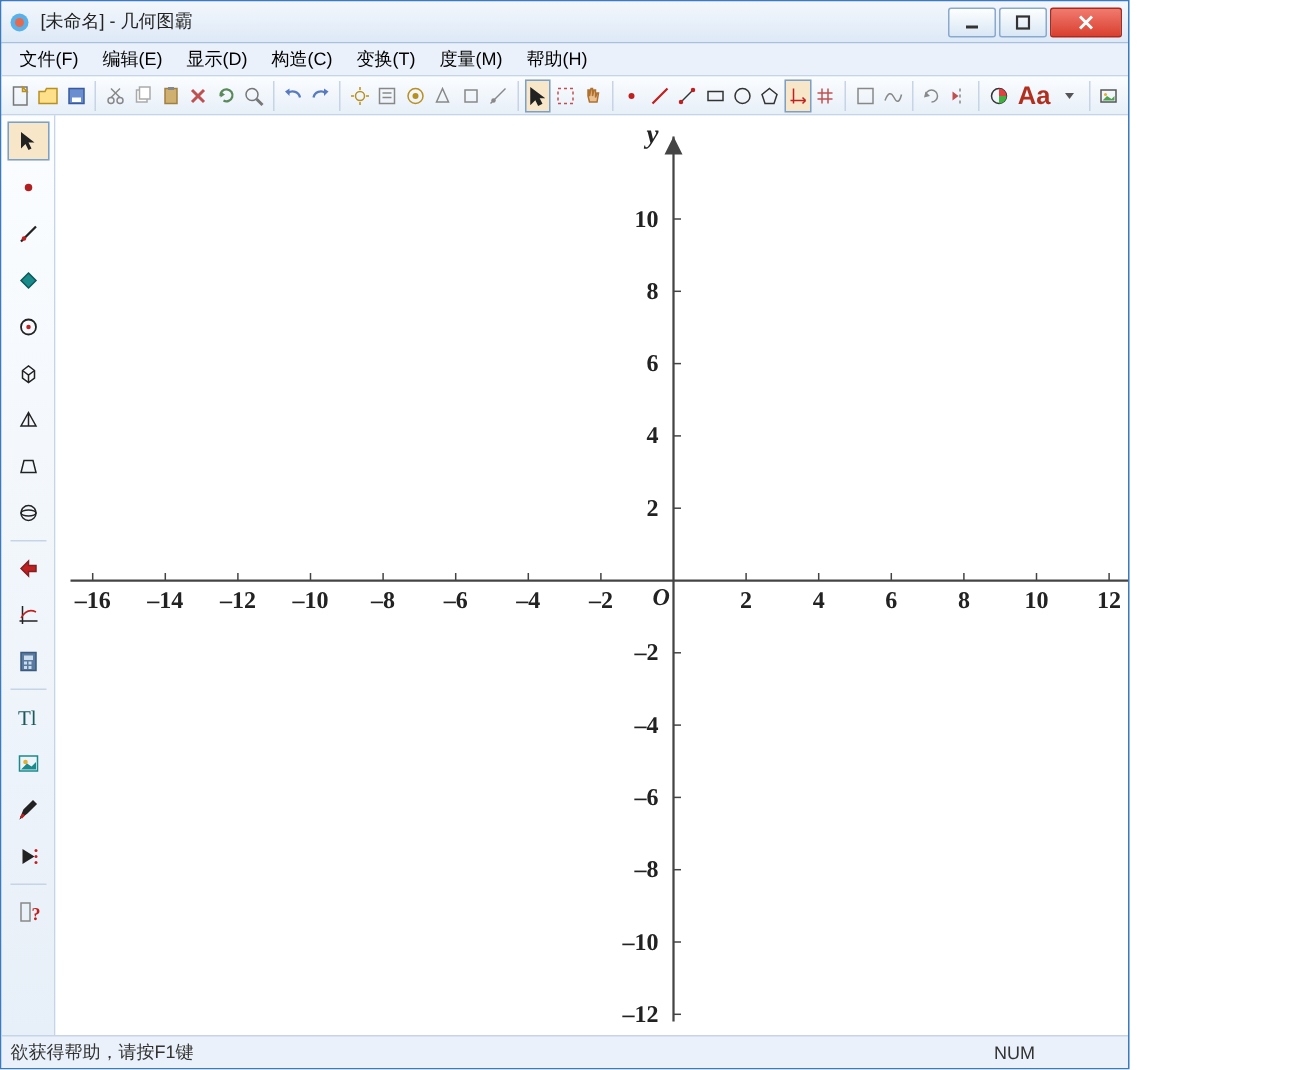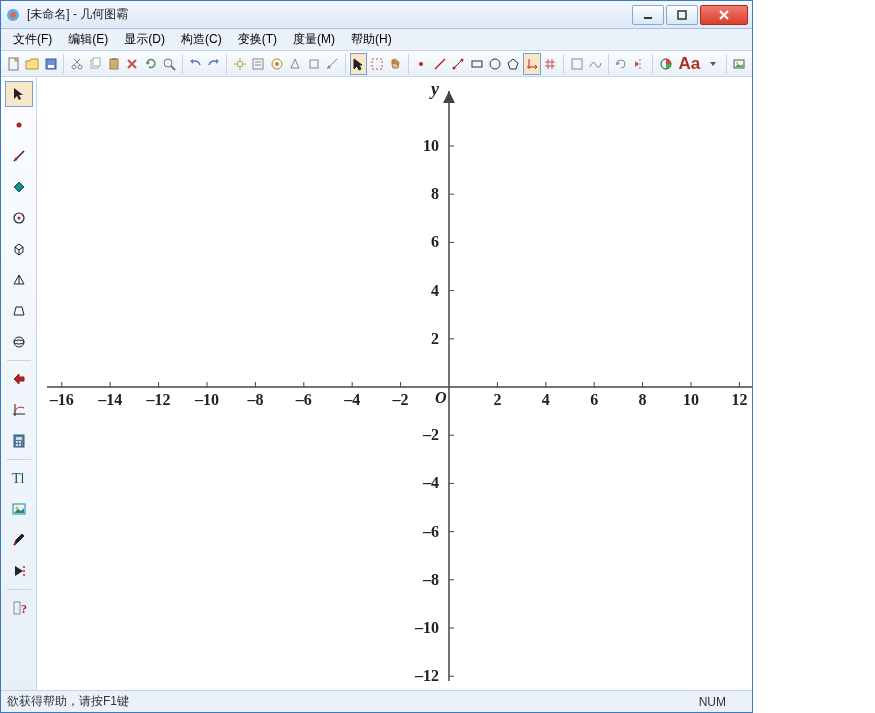--- a/index.html
+++ b/index.html
@@ -468,15 +468,15 @@
           <text x="826" y="328" font-size="18" font-style="italic" fill="#222" font-weight="bold">x</text>
           <text x="394" y="18" font-size="18" font-style="italic" fill="#222" font-weight="bold">y</text>
           <text x="398" y="326" font-size="16" font-style="italic" fill="#222" font-weight="bold">O</text>
         </svg>
     </div>
   </div>
 
   <div class="statusbar">
     <span>欲获得帮助，请按F1键</span>
     <span class="spacer"></span>
-    <span style="margin-right:20px;">NUM</span>
+    <span style="margin-right:56px;">NUM</span>
   </div>
 </div>
 
 </body></html>

